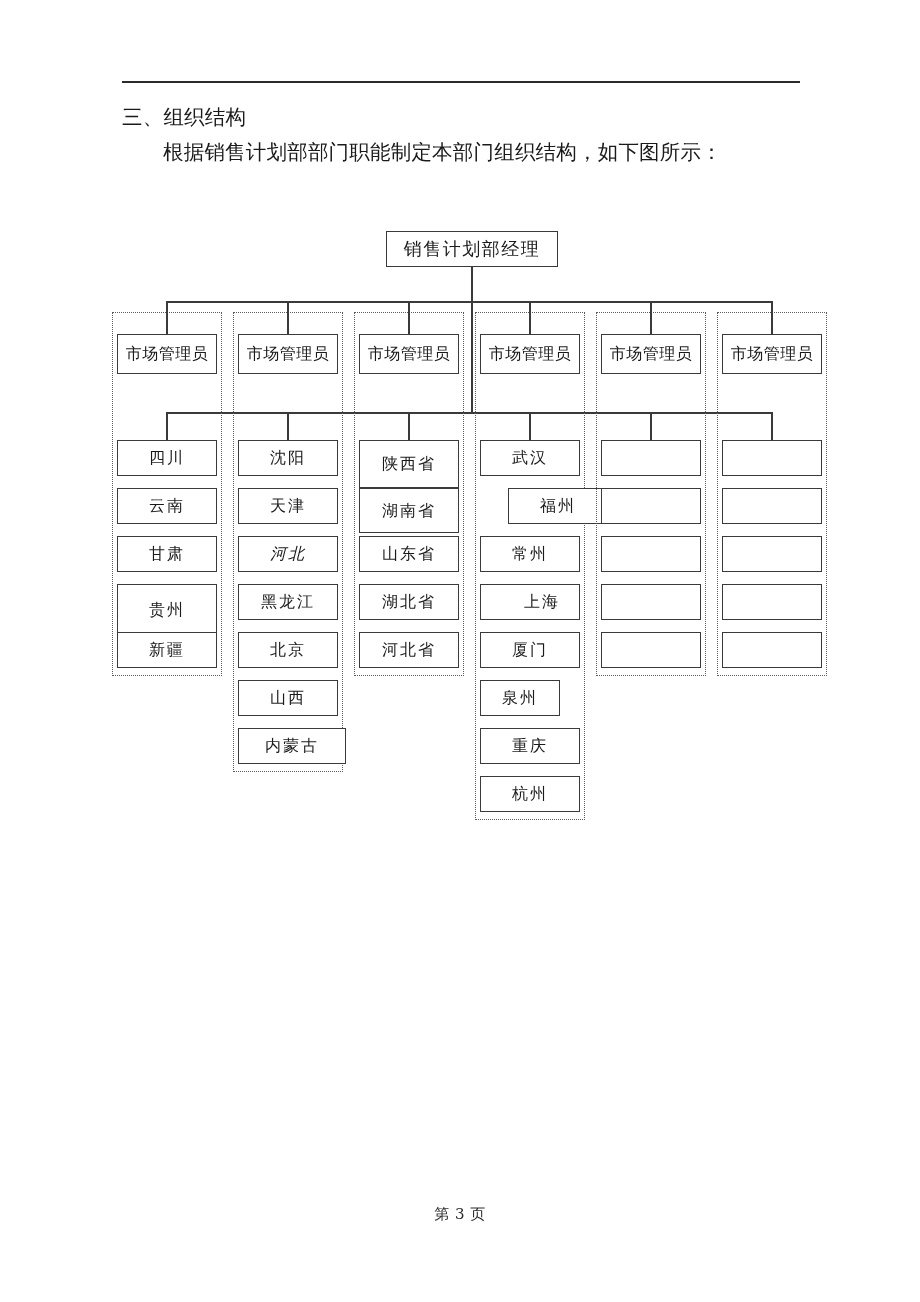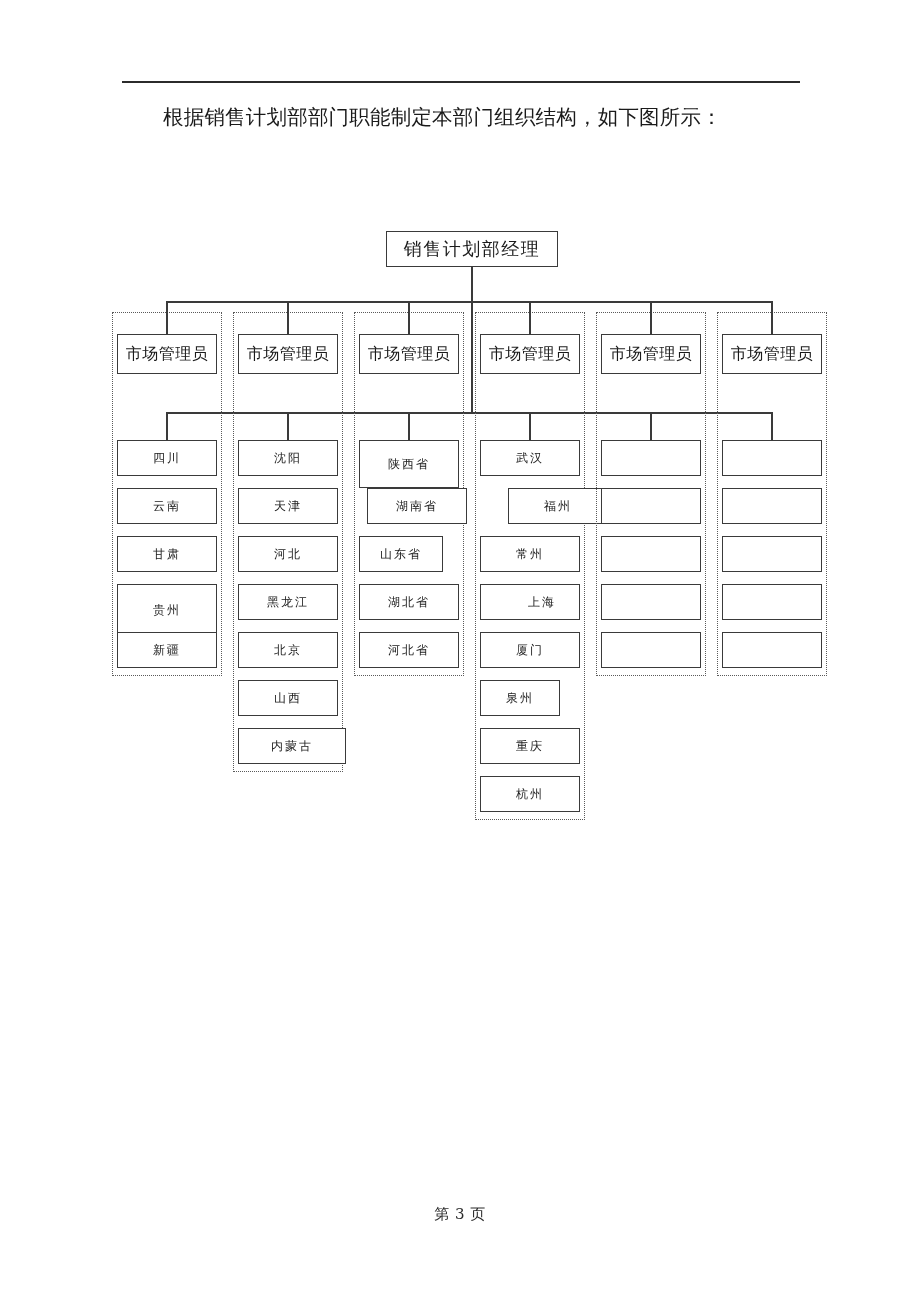--- a/index.html
+++ b/index.html
@@ -68,21 +68,21 @@
   }
   .node-box.root {
     font-size: 18px;
     letter-spacing: 1.5px;
   }
   .node-box.mgr {
     font-size: 16px;
     letter-spacing: 0.5px;
   }
   .node-box.leaf {
-    font-size: 12px;
+    font-size: 16px;
     letter-spacing: 2px;
   }
 
   .dotted-group {
     position: absolute;
     box-sizing: border-box;
     border: 1.3px dotted #5a5a5a;
     background: transparent;
   }
 
@@ -104,20 +104,21 @@
     letter-spacing: 0.5px;
     color: #2b2b2b;
   }
 </style>
 </head>
 <body>
 
 <div id="header-rule"></div>
 
 <div id="text-block">
+  <div class="para heading">三、组织结构</div>
   <div class="para indent-1">根据销售计划部部门职能制定本部门组织结构，如下图所示：</div>
 </div>
 
 <div id="org-chart">
     <div class="node-box root" style="left: 386px; top: 231px; width: 172px; height: 36px;">销售计划部经理</div>
     <div class="conn v" style="left: 471px; top: 267px; height: 145px;"></div>
     <div class="conn h" style="left: 167px; top: 301px; width: 605px;"></div>
     <div class="conn h" style="left: 167px; top: 412px; width: 605px;"></div>
     <div class="dotted-group" style="left: 112px; top: 312px; width: 110px; height: 364px;"></div>
     <div class="conn v" style="left: 166px; top: 301px; height: 33px;"></div>
@@ -127,32 +128,32 @@
     <div class="node-box leaf" style="left: 117px; top: 488px; width: 100px; height: 36px;">云南</div>
     <div class="node-box leaf" style="left: 117px; top: 536px; width: 100px; height: 36px;">甘肃</div>
     <div class="node-box leaf" style="left: 117px; top: 584px; width: 100px; height: 52px;">贵州</div>
     <div class="node-box leaf" style="left: 117px; top: 632px; width: 100px; height: 36px;">新疆</div>
     <div class="dotted-group" style="left: 233px; top: 312px; width: 110px; height: 460px;"></div>
     <div class="conn v" style="left: 287px; top: 301px; height: 33px;"></div>
     <div class="node-box mgr" style="left: 238px; top: 334px; width: 100px; height: 40px;">市场管理员</div>
     <div class="conn v" style="left: 287px; top: 412px; height: 28px;"></div>
     <div class="node-box leaf" style="left: 238px; top: 440px; width: 100px; height: 36px;">沈阳</div>
     <div class="node-box leaf" style="left: 238px; top: 488px; width: 100px; height: 36px;">天津</div>
-    <div class="node-box leaf" style="left: 238px; top: 536px; width: 100px; height: 36px;">河北</div>
+    <div class="node-box leaf" style="left: 238px; top: 536px; width: 100px; height: 36px; font-style: italic;">河北</div>
     <div class="node-box leaf" style="left: 238px; top: 584px; width: 100px; height: 36px;">黑龙江</div>
     <div class="node-box leaf" style="left: 238px; top: 632px; width: 100px; height: 36px;">北京</div>
     <div class="node-box leaf" style="left: 238px; top: 680px; width: 100px; height: 36px;">山西</div>
     <div class="node-box leaf" style="left: 238px; top: 728px; width: 108px; height: 36px;">内蒙古</div>
     <div class="dotted-group" style="left: 354px; top: 312px; width: 110px; height: 364px;"></div>
     <div class="conn v" style="left: 408px; top: 301px; height: 33px;"></div>
     <div class="node-box mgr" style="left: 359px; top: 334px; width: 100px; height: 40px;">市场管理员</div>
     <div class="conn v" style="left: 408px; top: 412px; height: 28px;"></div>
     <div class="node-box leaf" style="left: 359px; top: 440px; width: 100px; height: 48px;">陕西省</div>
-    <div class="node-box leaf" style="left: 367px; top: 488px; width: 100px; height: 36px;">湖南省</div>
-    <div class="node-box leaf" style="left: 359px; top: 536px; width: 84px; height: 36px;">山东省</div>
+    <div class="node-box leaf" style="left: 359px; top: 488px; width: 100px; height: 45px;">湖南省</div>
+    <div class="node-box leaf" style="left: 359px; top: 536px; width: 100px; height: 36px;">山东省</div>
     <div class="node-box leaf" style="left: 359px; top: 584px; width: 100px; height: 36px;">湖北省</div>
     <div class="node-box leaf" style="left: 359px; top: 632px; width: 100px; height: 36px;">河北省</div>
     <div class="dotted-group" style="left: 475px; top: 312px; width: 110px; height: 508px;"></div>
     <div class="conn v" style="left: 529px; top: 301px; height: 33px;"></div>
     <div class="node-box mgr" style="left: 480px; top: 334px; width: 100px; height: 40px;">市场管理员</div>
     <div class="conn v" style="left: 529px; top: 412px; height: 28px;"></div>
     <div class="node-box leaf" style="left: 480px; top: 440px; width: 100px; height: 36px;">武汉</div>
     <div class="node-box leaf" style="left: 480px; top: 488px; width: 100px; height: 36px; margin-left: 28px;">福州</div>
     <div class="node-box leaf" style="left: 480px; top: 536px; width: 100px; height: 36px;">常州</div>
     <div class="node-box leaf" style="left: 480px; top: 584px; width: 100px; height: 36px; padding-left: 24px;">上海</div>

